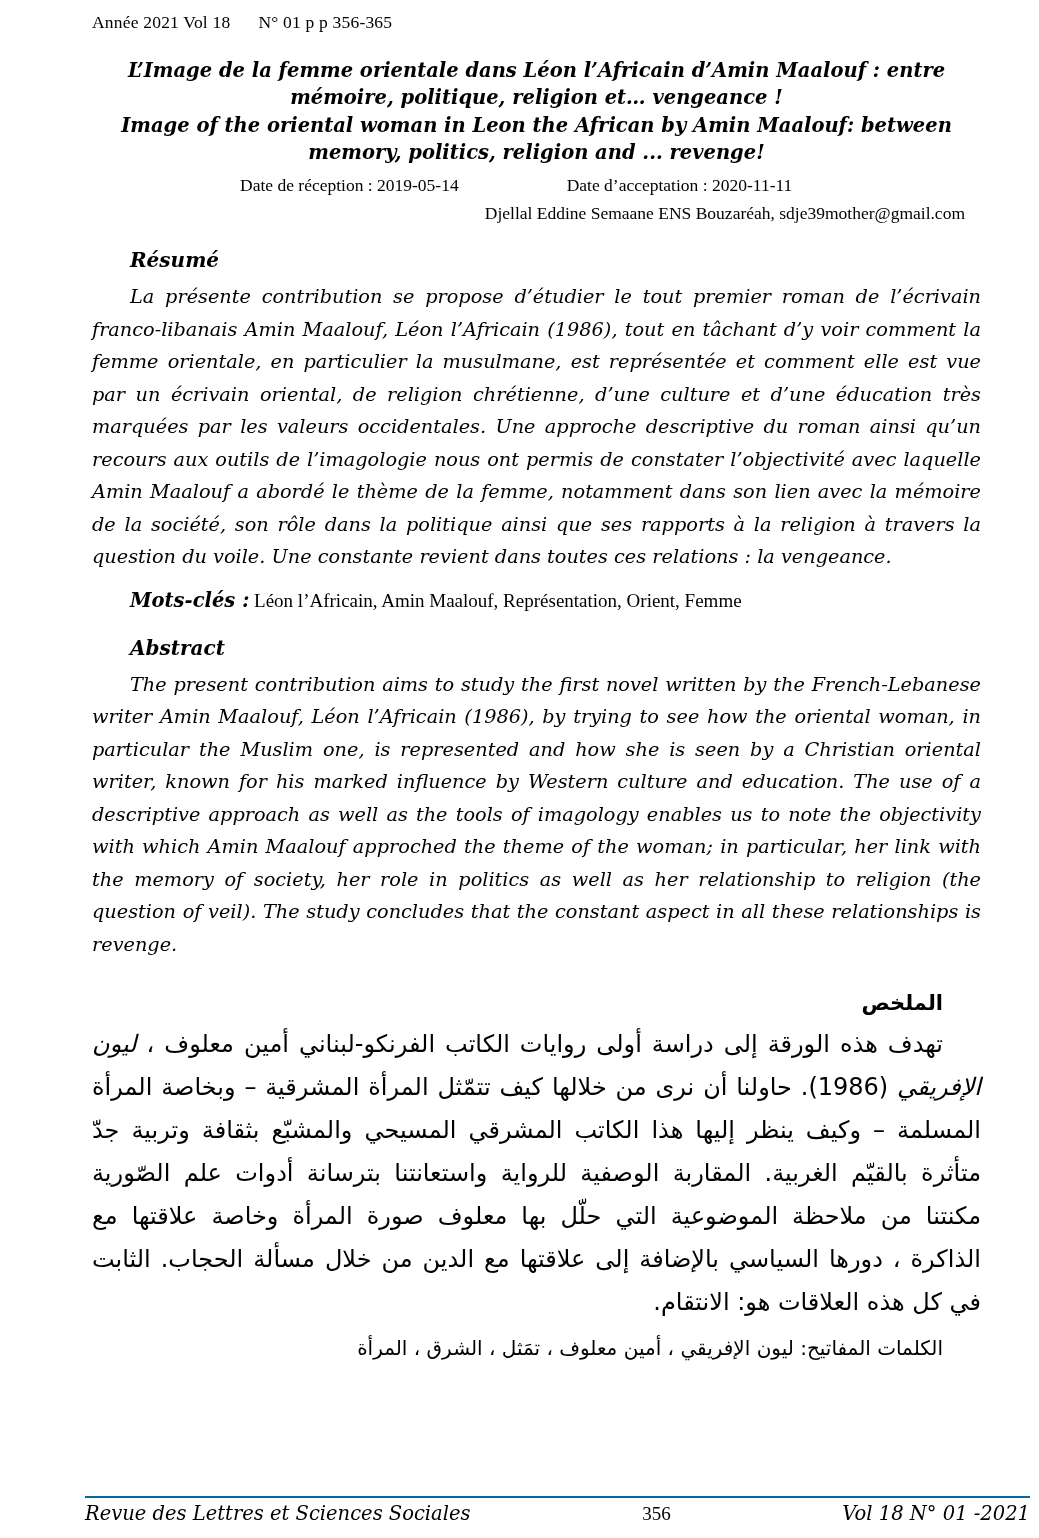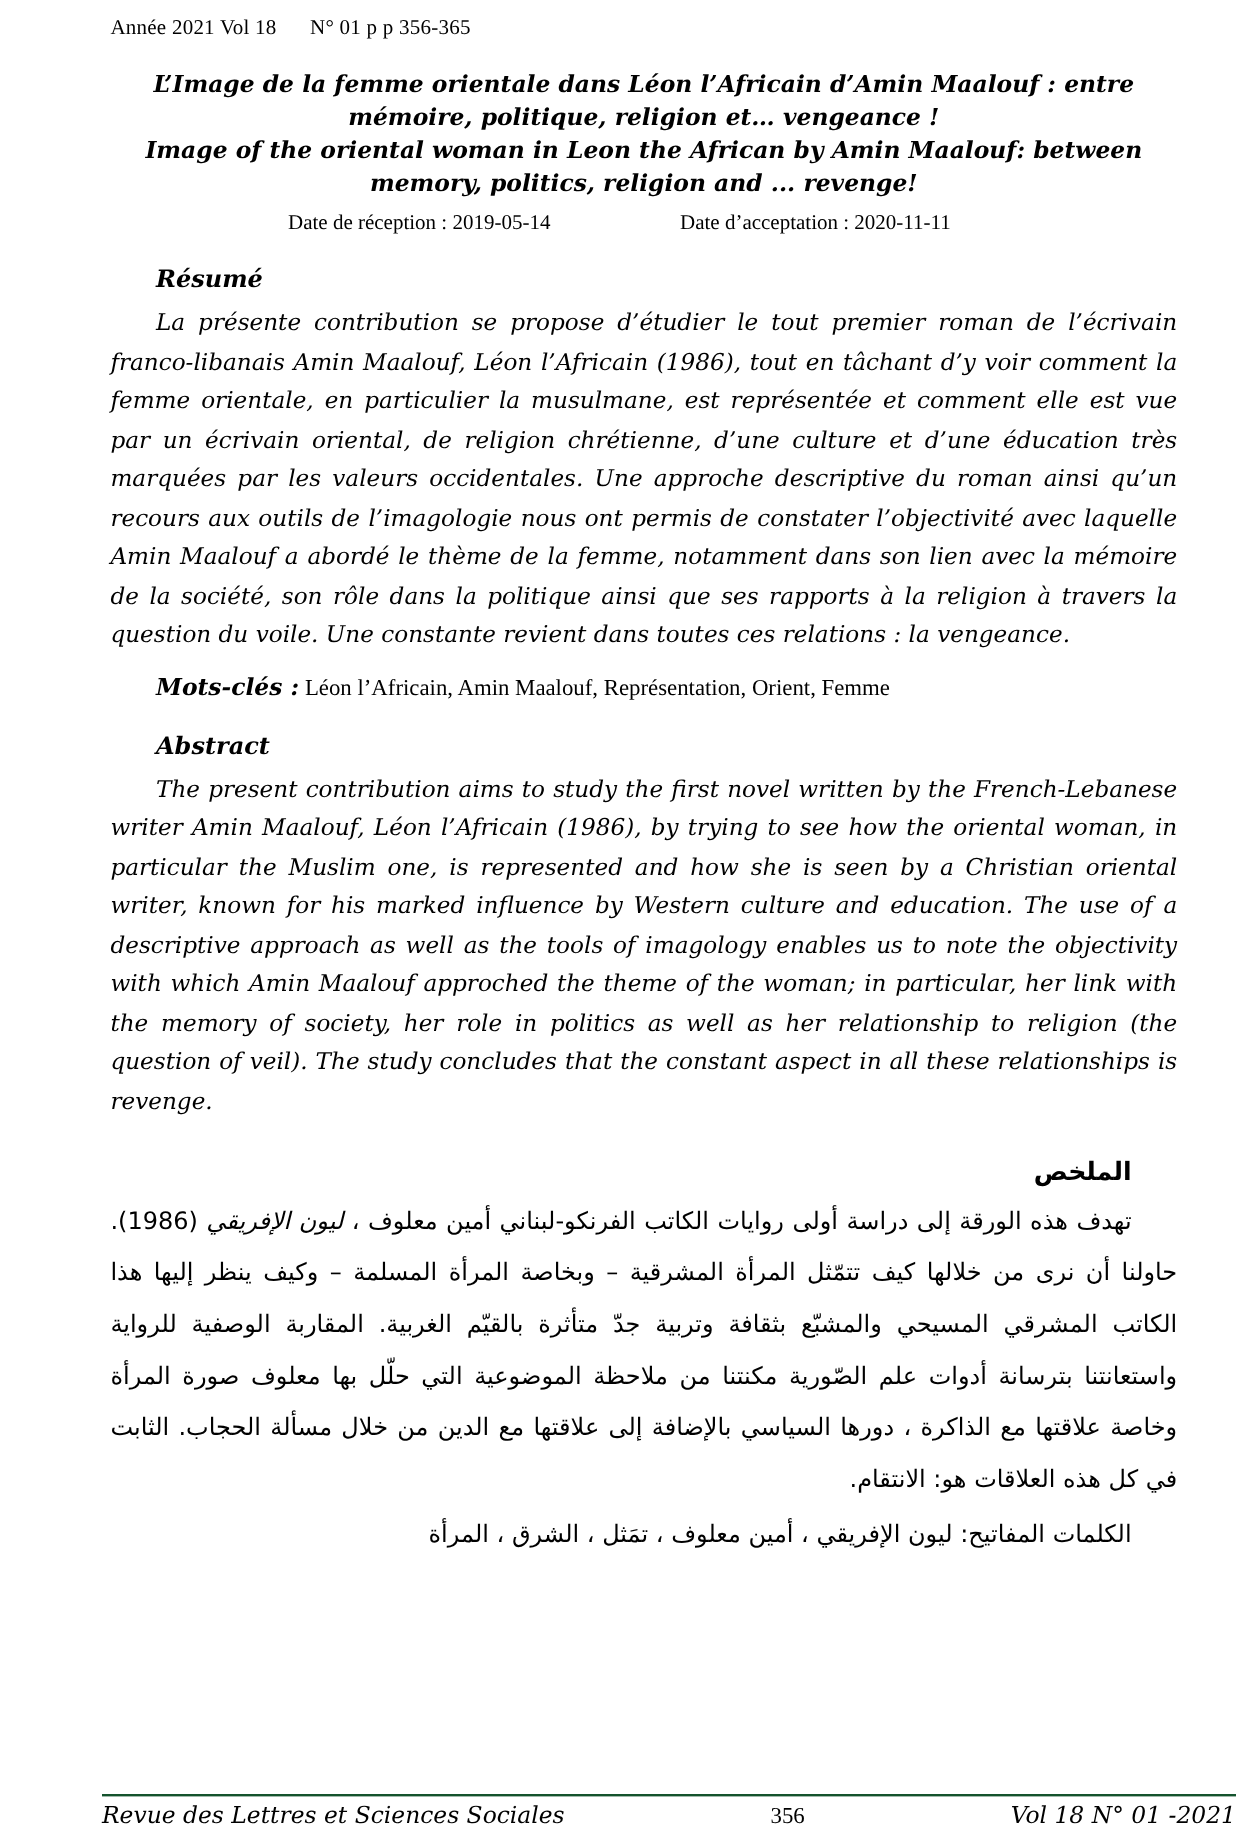--- a/index.html
+++ b/index.html
@@ -49,31 +49,31 @@
   }
   .kw-line{margin:15px 0 0 38px;font-size:19px;}
   .kw-label{
     font-family:"DejaVu Serif",serif;
     font-style:italic;font-weight:bold;font-size:19.5px;
   }
 
   .ar{direction:rtl;font-family:"DejaVu Sans",sans-serif;}
   .ar-heading{font-weight:bold;font-size:21px;margin:30px 38px 0 0;}
   .ar-abs{
-    font-size:20px;line-height:43px;
+    font-size:24px;line-height:43px;
     text-align:justify;text-indent:38px;
     margin:8px 0 0 0;
   }
   .ar-novel{font-style:italic;}
   .ar-kw{ text-align:right;margin:12px 38px 0 0;font-size:20px;}
   .ar-kw-label{font-weight:normal;}
 
   .page-footer{
     position:absolute;left:85px;right:9px;bottom:13px;
-    border-top:2px solid #14532d;padding-top:4px;
+    border-top:2px solid #0369a1;padding-top:4px;
     display:flex;justify-content:space-between;align-items:baseline;
     font-size:19.5px;
   }
   .f-script{font-family:"DejaVu Serif",serif;font-style:italic;}
   .f-center{font-size:19px;text-align:center;}
 </style>
 </head>
 <body>
 
 <div class="page">
@@ -84,20 +84,21 @@
   </div>
 
   <h1 class="title-fr">L’Image de la femme orientale dans Léon l’Africain d’Amin Maalouf : entre mémoire, politique, religion et… vengeance !</h1>
   <h2 class="title-en">Image of the oriental woman in Leon the African by Amin Maalouf: between memory, politics, religion and ... revenge!</h2>
 
   <div class="dates-row">
     <span>Date de réception : 2019-05-14</span>
     <span>Date d’acceptation : 2020-11-11</span>
   </div>
 
+  <div class="author-line">Djellal Eddine Semaane ENS Bouzaréah, sdje39mother@gmail.com</div>
 
   <div class="sec-heading">Résumé</div>
   <p class="abs">La présente contribution se propose d’étudier le tout premier roman de l’écrivain franco-libanais Amin Maalouf, Léon l’Africain (1986), tout en tâchant d’y voir comment la femme orientale, en particulier la musulmane, est représentée et comment elle est vue par un écrivain oriental, de religion chrétienne, d’une culture et d’une éducation très marquées par les valeurs occidentales. Une approche descriptive du roman ainsi qu’un recours aux outils de l’imagologie nous ont permis de constater l’objectivité avec laquelle Amin Maalouf a abordé le thème de la femme, notamment dans son lien avec la mémoire de la société, son rôle dans la politique ainsi que ses rapports à la religion à travers la question du voile. Une constante revient dans toutes ces relations : la vengeance.</p>
 
   <p class="kw-line"><span class="kw-label">Mots-clés :</span> <span>Léon l’Africain, Amin Maalouf, Représentation, Orient, Femme</span></p>
 
   <div class="sec-heading">Abstract</div>
   <p class="abs">The present contribution aims to study the first novel written by the French-Lebanese writer Amin Maalouf, Léon l’Africain (1986), by trying to see how the oriental woman, in particular the Muslim one, is represented and how she is seen by a Christian oriental writer, known for his marked influence by Western culture and education. The use of a descriptive approach as well as the tools of imagology enables us to note the objectivity with which Amin Maalouf approched the theme of the woman; in particular, her link with the memory of society, her role in politics as well as her relationship to religion (the question of veil). The study concludes that the constant aspect in all these relationships is revenge.</p>
 
 

